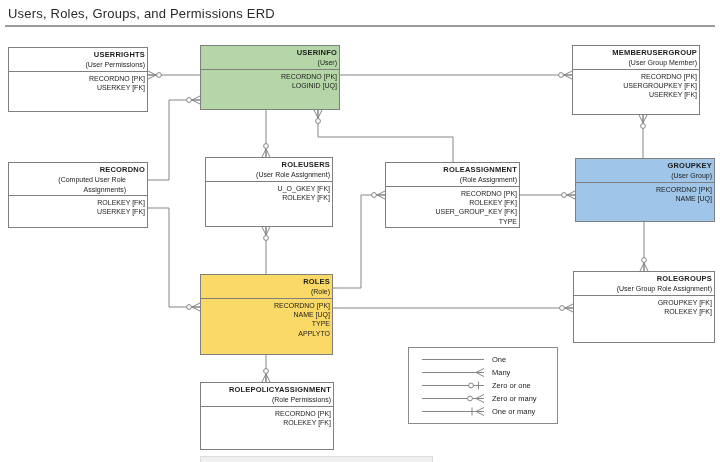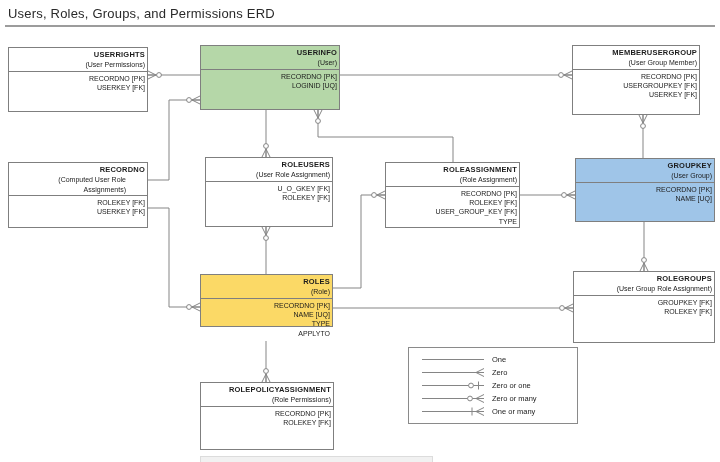--- a/index.html
+++ b/index.html
@@ -20,21 +20,21 @@
     position:absolute;z-index:2;background:#fff;border:1px solid #7f7f7f;box-sizing:border-box;
     text-align:right;line-height:1.35;
   }
   .ehead{padding:2px 2px 1px;border-bottom:1px solid #7f7f7f;}
   .ename{font-size:7.5px;font-weight:700;letter-spacing:.2px;}
   .esub{font-size:7px;}
   .sub-narrow{max-width:96px;margin:0 auto;}
   .ebody{padding:2px 2px;}
   .efield{font-size:7px;}
   #legend{
-    position:absolute;left:408px;top:347px;width:170px;height:77px;z-index:2;
+    position:absolute;left:408px;top:347px;width:150px;height:77px;z-index:2;
     background:#fff;border:1px solid #8a8a8a;box-sizing:border-box;padding:5px 0 0 12px;
   }
   .lrow{display:flex;align-items:center;gap:7px;height:13px;}
   .llabel{font-size:7.5px;color:#222;}
   #bottom-partial{
     position:absolute;left:200px;top:456px;width:233px;height:8px;z-index:0;
     background:#f1f1f1;border:1px solid #dcdcdc;box-sizing:border-box;
   }
 </style>
 </head>
@@ -188,21 +188,21 @@
     <div class="ehead">
       <div class="ename">GROUPKEY</div>
       <div class="esub">(User Group)</div>
     </div>
     <div class="ebody">
       <div class="efield">RECORDNO [PK]</div>
       <div class="efield">NAME [UQ]</div>
     </div>
   </div>
 
-  <div class="entity" style="left: 200px; top: 274px; width: 133px; height: 53px; background: rgb(251, 217, 102);">
+  <div class="entity" style="left: 200px; top: 274px; width: 133px; height: 81px; background: rgb(251, 217, 102);">
     <div class="ehead">
       <div class="ename">ROLES</div>
       <div class="esub">(Role)</div>
     </div>
     <div class="ebody">
       <div class="efield">RECORDNO [PK]</div>
       <div class="efield">NAME [UQ]</div>
       <div class="efield">TYPE</div>
       <div class="efield">APPLYTO</div>
     </div>
@@ -235,21 +235,21 @@
       <svg width="64" height="11" viewBox="0 0 64 11">
         <path class="ln" d="M1,5.5 H63"></path>
       </svg>
       <span class="llabel">One</span>
     </div>
     <div class="lrow">
       <svg width="64" height="11" viewBox="0 0 64 11">
         <path class="ln" d="M1,5.5 H63"></path>
         <path class="crow" d="M55,5.5 L63,1.5 M55,5.5 L63,5.5 M55,5.5 L63,9.5"></path>
       </svg>
-      <span class="llabel">Zero</span>
+      <span class="llabel">Many</span>
     </div>
     <div class="lrow">
       <svg width="64" height="11" viewBox="0 0 64 11">
         <path class="ln" d="M1,5.5 H63"></path>
         <circle class="ring" cx="50" cy="5.5" r="2.4"></circle>
         <path class="crow" d="M57.5,1.5 V9.5"></path>
       </svg>
       <span class="llabel">Zero or one</span>
     </div>
     <div class="lrow">

